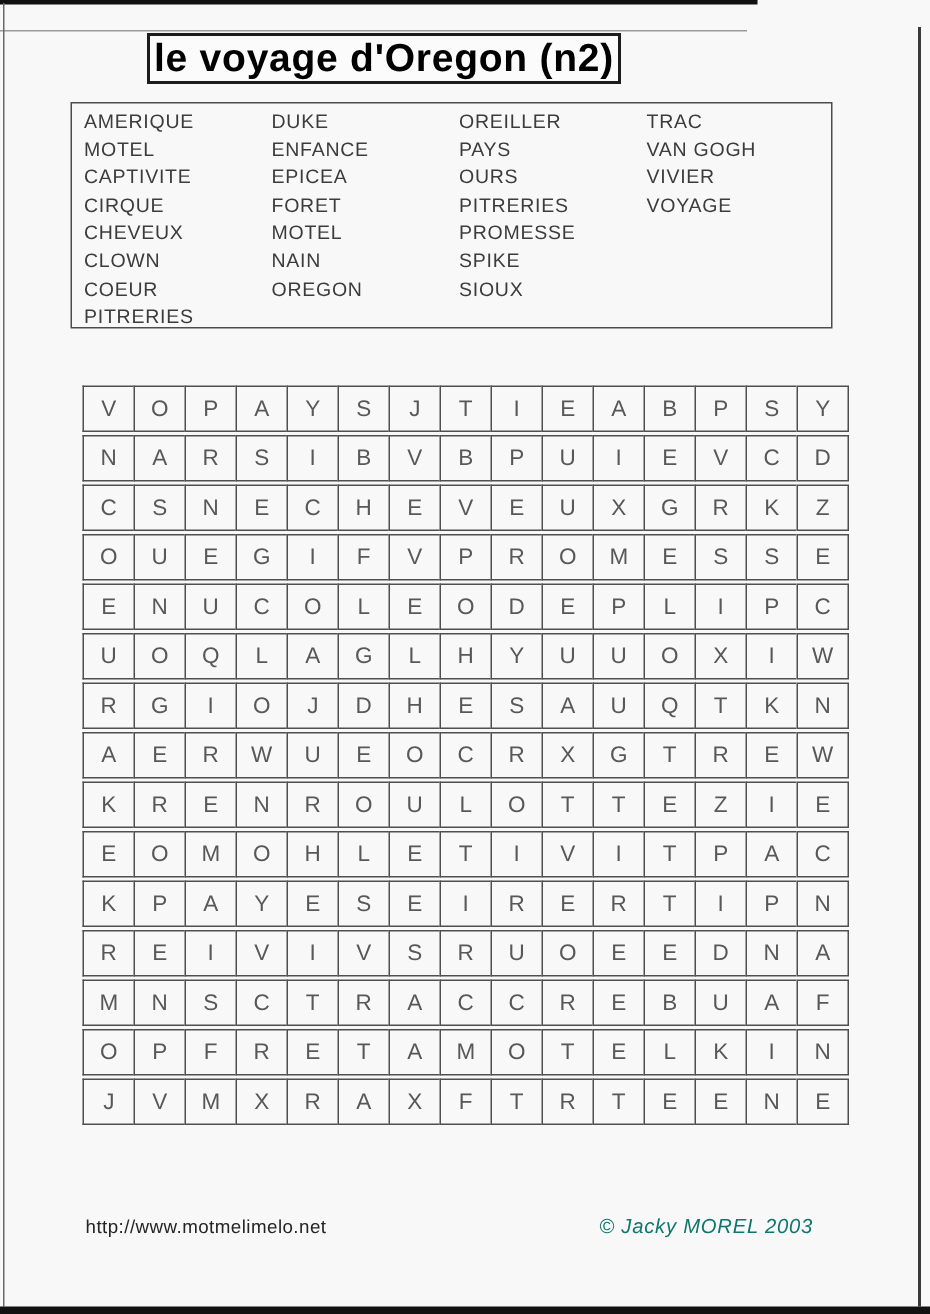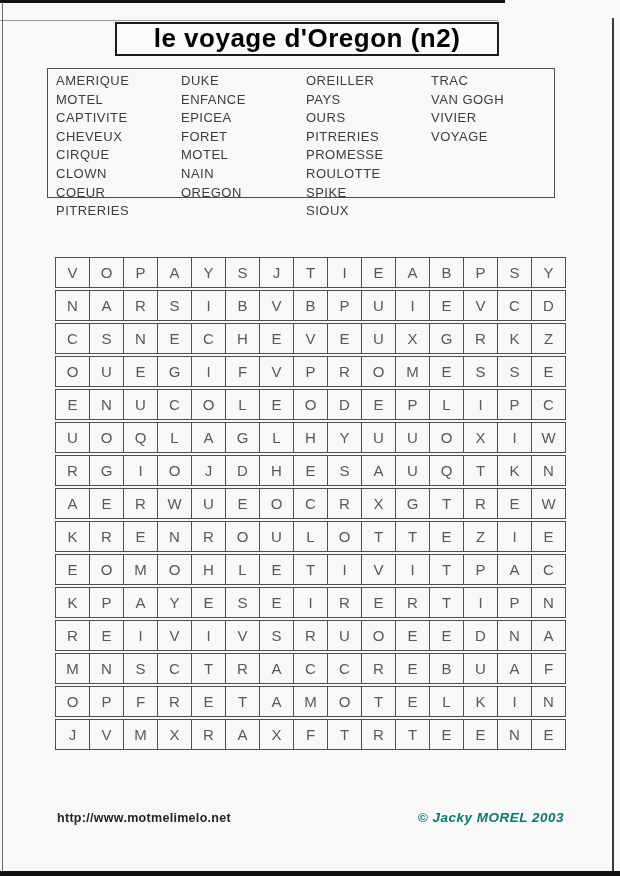--- a/index.html
+++ b/index.html
@@ -10,31 +10,31 @@
   }
   
   .scan-top-bar   { position:absolute; left:0; top:0; width:505px; height:3px; background:#111; }
   .scan-top-line  { position:absolute; left:0; top:20px; width:498px; height:1px; background:#9a9a9a; }
   .scan-left-line { position:absolute; left:2px; top:2px; bottom:5px; width:1px; background:#6a6a6a; }
   .scan-right-line{ position:absolute; left:612px; top:18px; bottom:5px; width:2px; background:#3a3a3a; }
   .scan-bottom-bar{ position:absolute; left:0; right:0; bottom:0; height:5px; background:#111; }
 
   
   .title-box {
-    position:absolute; left:115px; top:22px; width:384px; height:34px;
+    position:absolute; left:98px; top:22px; width:316px; height:34px;
     border:2px solid #1c1c1c; background:#fbfbfb; box-sizing:border-box;
   }
   .title-box h1 {
     margin:0; font-size:26px; font-weight:bold; color:#000;
     text-align:center; line-height:29px; letter-spacing:0.5px;
   }
 
   
   .word-box {
-    position:absolute; left:47px; top:68px; width:508px; height:130px;
+    position:absolute; left:47px; top:68px; width:508px; height:151px;
     border:1px solid #4c4c4c; box-sizing:border-box; background:#f8f8f8;
   }
   .word-list {
     display:grid; grid-template-columns:125px 125px 125px 1fr;
     padding:3px 0 0 8px;
   }
   .word-col { display:block; }
   .word {
     font-size:13px; line-height:18.6px; color:#3c3c3c;
     letter-spacing:0.5px; white-space:nowrap;
@@ -50,22 +50,21 @@
     text-align:center; vertical-align:middle;
     border:1px solid #4f4f4f; border-right:none;
     font-size:15px; color:#585858; background:#f8f8f8;
   }
   table.grid td:last-child { border-right:1px solid #4f4f4f; }
 
   
   .footer {
     position:absolute; left:0; right:0; top:810px;
     display:flex; justify-content:space-between; align-items:baseline;
-    padding:0 56px 0 57px;
-    font-weight:bold;
+    padding:0 78px 0 57px;
   }
   .footer .url { font-size:12.5px; color:#242424; letter-spacing:0.3px; }
   .footer .copy { font-size:13.5px; color:#0f766e; font-style:italic; letter-spacing:0.5px; }
 </style>
 </head>
 <body>
 
 <div class="page">
 
   <div class="scan-top-bar"></div>
@@ -77,42 +76,41 @@
   <div class="title-box">
     <h1>le voyage d'Oregon (n2)</h1>
   </div>
 
   <div class="word-box">
     <div class="word-list">
         <div class="word-col">
           <div class="word">AMERIQUE</div>
           <div class="word">MOTEL</div>
           <div class="word">CAPTIVITE</div>
+          <div class="word">CIRQUE</div>
           <div class="word">CHEVEUX</div>
-          <div class="word">CIRQUE</div>
           <div class="word">CLOWN</div>
           <div class="word">COEUR</div>
           <div class="word">PITRERIES</div>
         </div>
         <div class="word-col">
           <div class="word">DUKE</div>
           <div class="word">ENFANCE</div>
           <div class="word">EPICEA</div>
           <div class="word">FORET</div>
           <div class="word">MOTEL</div>
           <div class="word">NAIN</div>
           <div class="word">OREGON</div>
         </div>
         <div class="word-col">
           <div class="word">OREILLER</div>
           <div class="word">PAYS</div>
           <div class="word">OURS</div>
           <div class="word">PITRERIES</div>
           <div class="word">PROMESSE</div>
-          <div class="word">ROULOTTE</div>
           <div class="word">SPIKE</div>
           <div class="word">SIOUX</div>
         </div>
         <div class="word-col">
           <div class="word">TRAC</div>
           <div class="word">VAN GOGH</div>
           <div class="word">VIVIER</div>
           <div class="word">VOYAGE</div>
         </div>
       </div>

